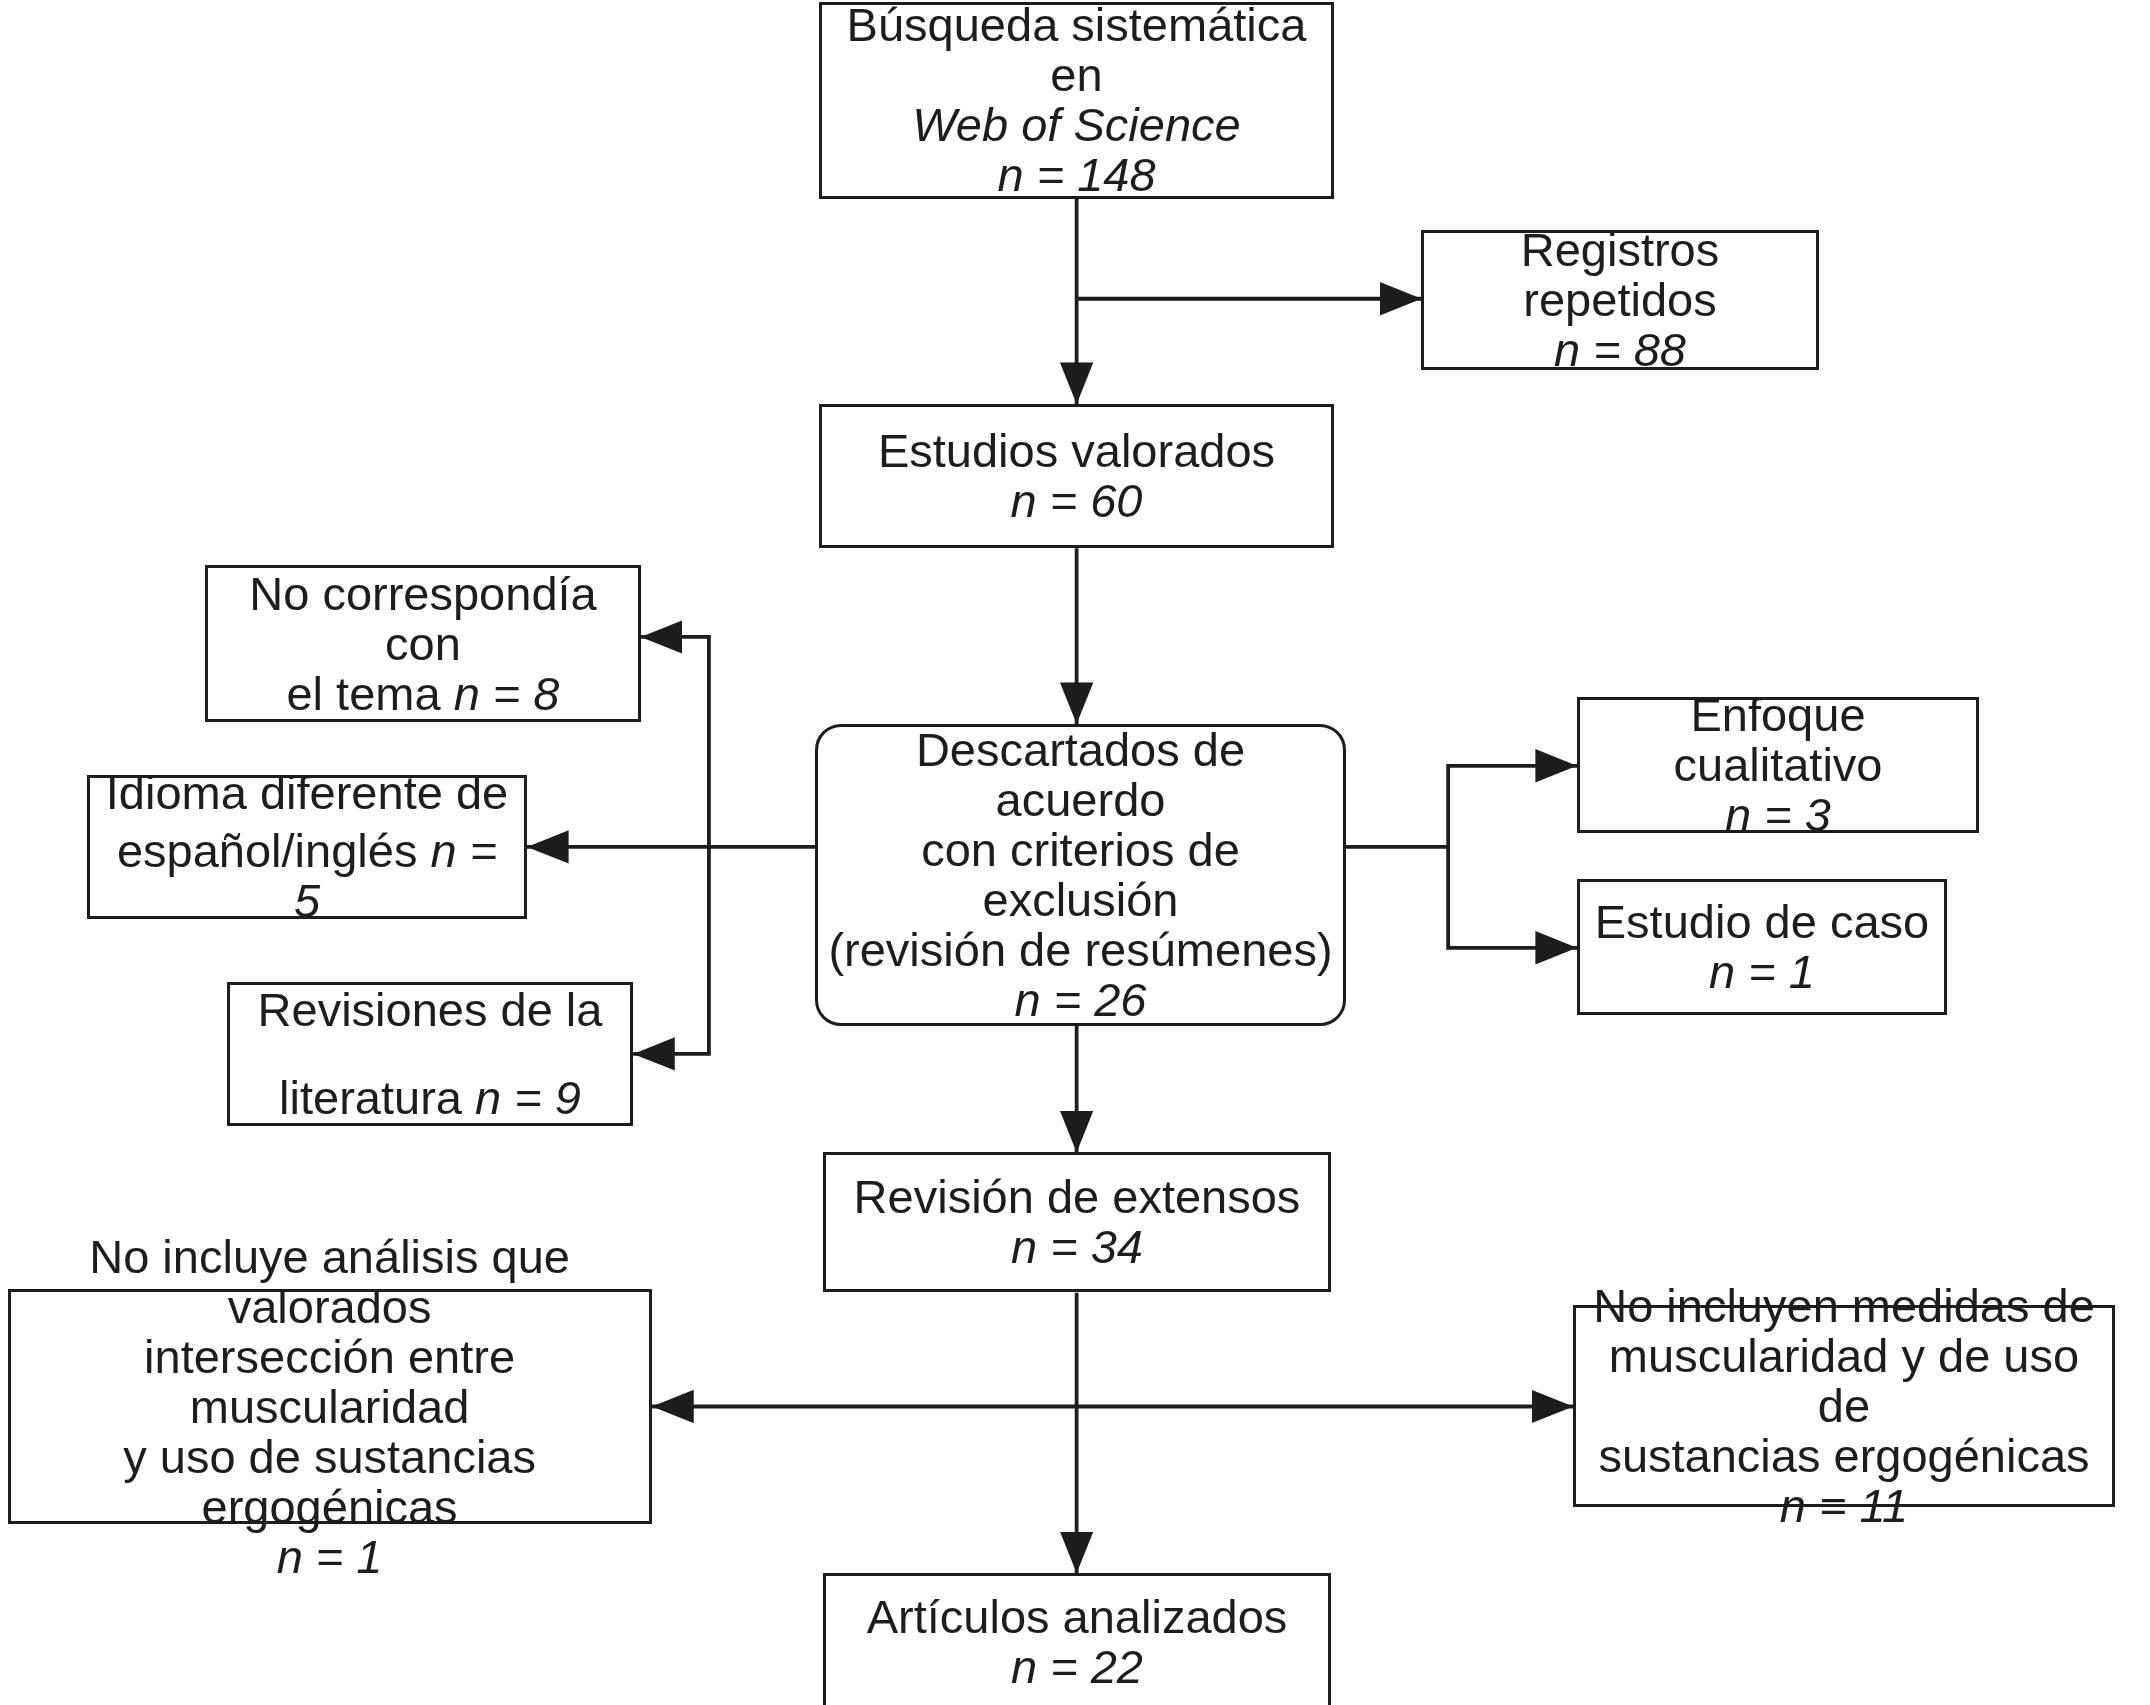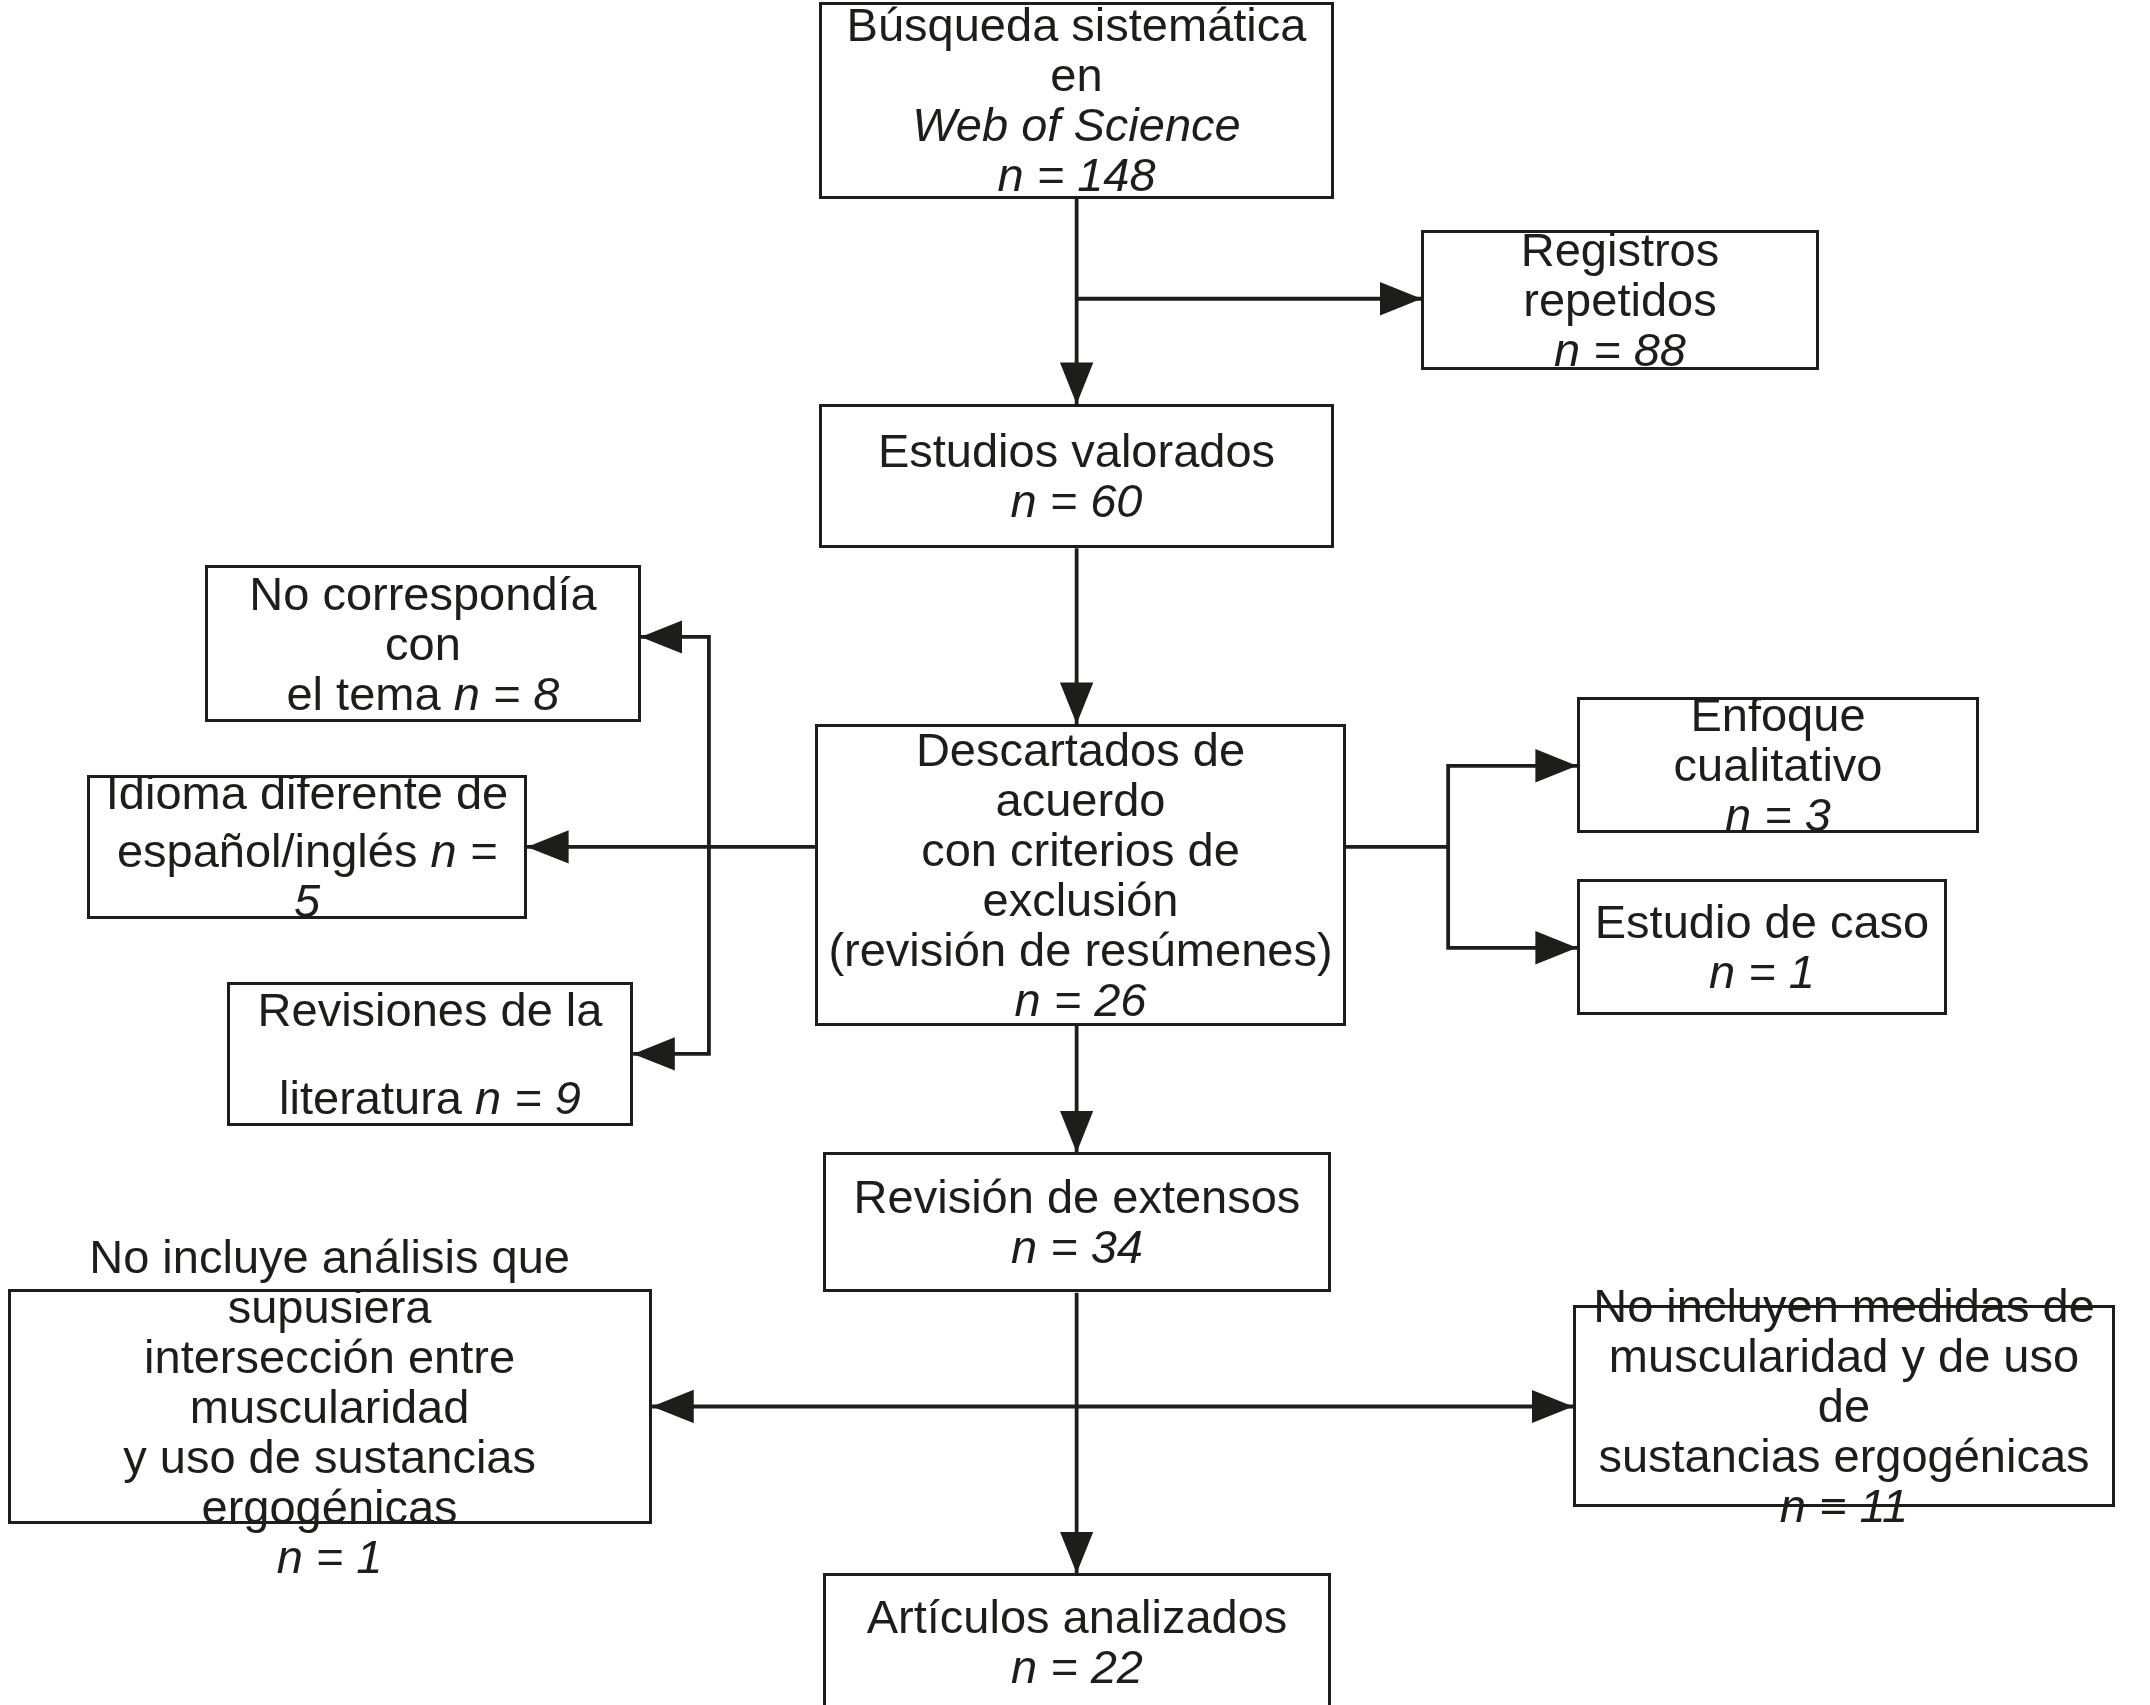--- a/index.html
+++ b/index.html
@@ -96,21 +96,21 @@
   <div class="box" style="left:87px; top:775px; width:440px; height:144px;gap:8px;">
     <div class="line">Idioma diferente de</div>
     <div class="line"><span>español/inglés </span><span class="it">n = 5</span></div>
   </div>
 
   <div class="box" style="left:227px; top:982px; width:406px; height:144px;gap:38px;">
     <div class="line">Revisiones de la</div>
     <div class="line"><span>literatura </span><span class="it">n = 9</span></div>
   </div>
 
-  <div class="box" style="left:815px; top:724px; width:531px; height:302px;">
+  <div class="box" style="left:815px; top:724px; width:531px; height:302px;border-radius:26px;">
     <div class="line">Descartados de acuerdo</div>
     <div class="line">con criterios de exclusión</div>
     <div class="line">(revisión de resúmenes)</div>
     <div class="line it">n = 26</div>
   </div>
 
   <div class="box" style="left:1577px; top:697px; width:402px; height:136px;">
     <div class="line">Enfoque cualitativo</div>
     <div class="line it">n = 3</div>
   </div>
@@ -119,21 +119,21 @@
     <div class="line">Estudio de caso</div>
     <div class="line it">n = 1</div>
   </div>
 
   <div class="box" style="left:823px; top:1152px; width:508px; height:140px;">
     <div class="line">Revisión de extensos</div>
     <div class="line it">n = 34</div>
   </div>
 
   <div class="box" style="left:7.6px; top:1289px; width:644px; height:235px;">
-    <div class="line">No incluye análisis que supusiera</div>
+    <div class="line">No incluye análisis que valorados</div>
     <div class="line">intersección entre muscularidad</div>
     <div class="line">y uso de sustancias ergogénicas</div>
     <div class="line it">n = 1</div>
   </div>
 
   <div class="box" style="left:1573px; top:1305px; width:542px; height:202px;">
     <div class="line">No incluyen medidas de</div>
     <div class="line">muscularidad y de uso de</div>
     <div class="line"><span>sustancias ergogénicas </span><span class="it">n = 11</span></div>
   </div>

